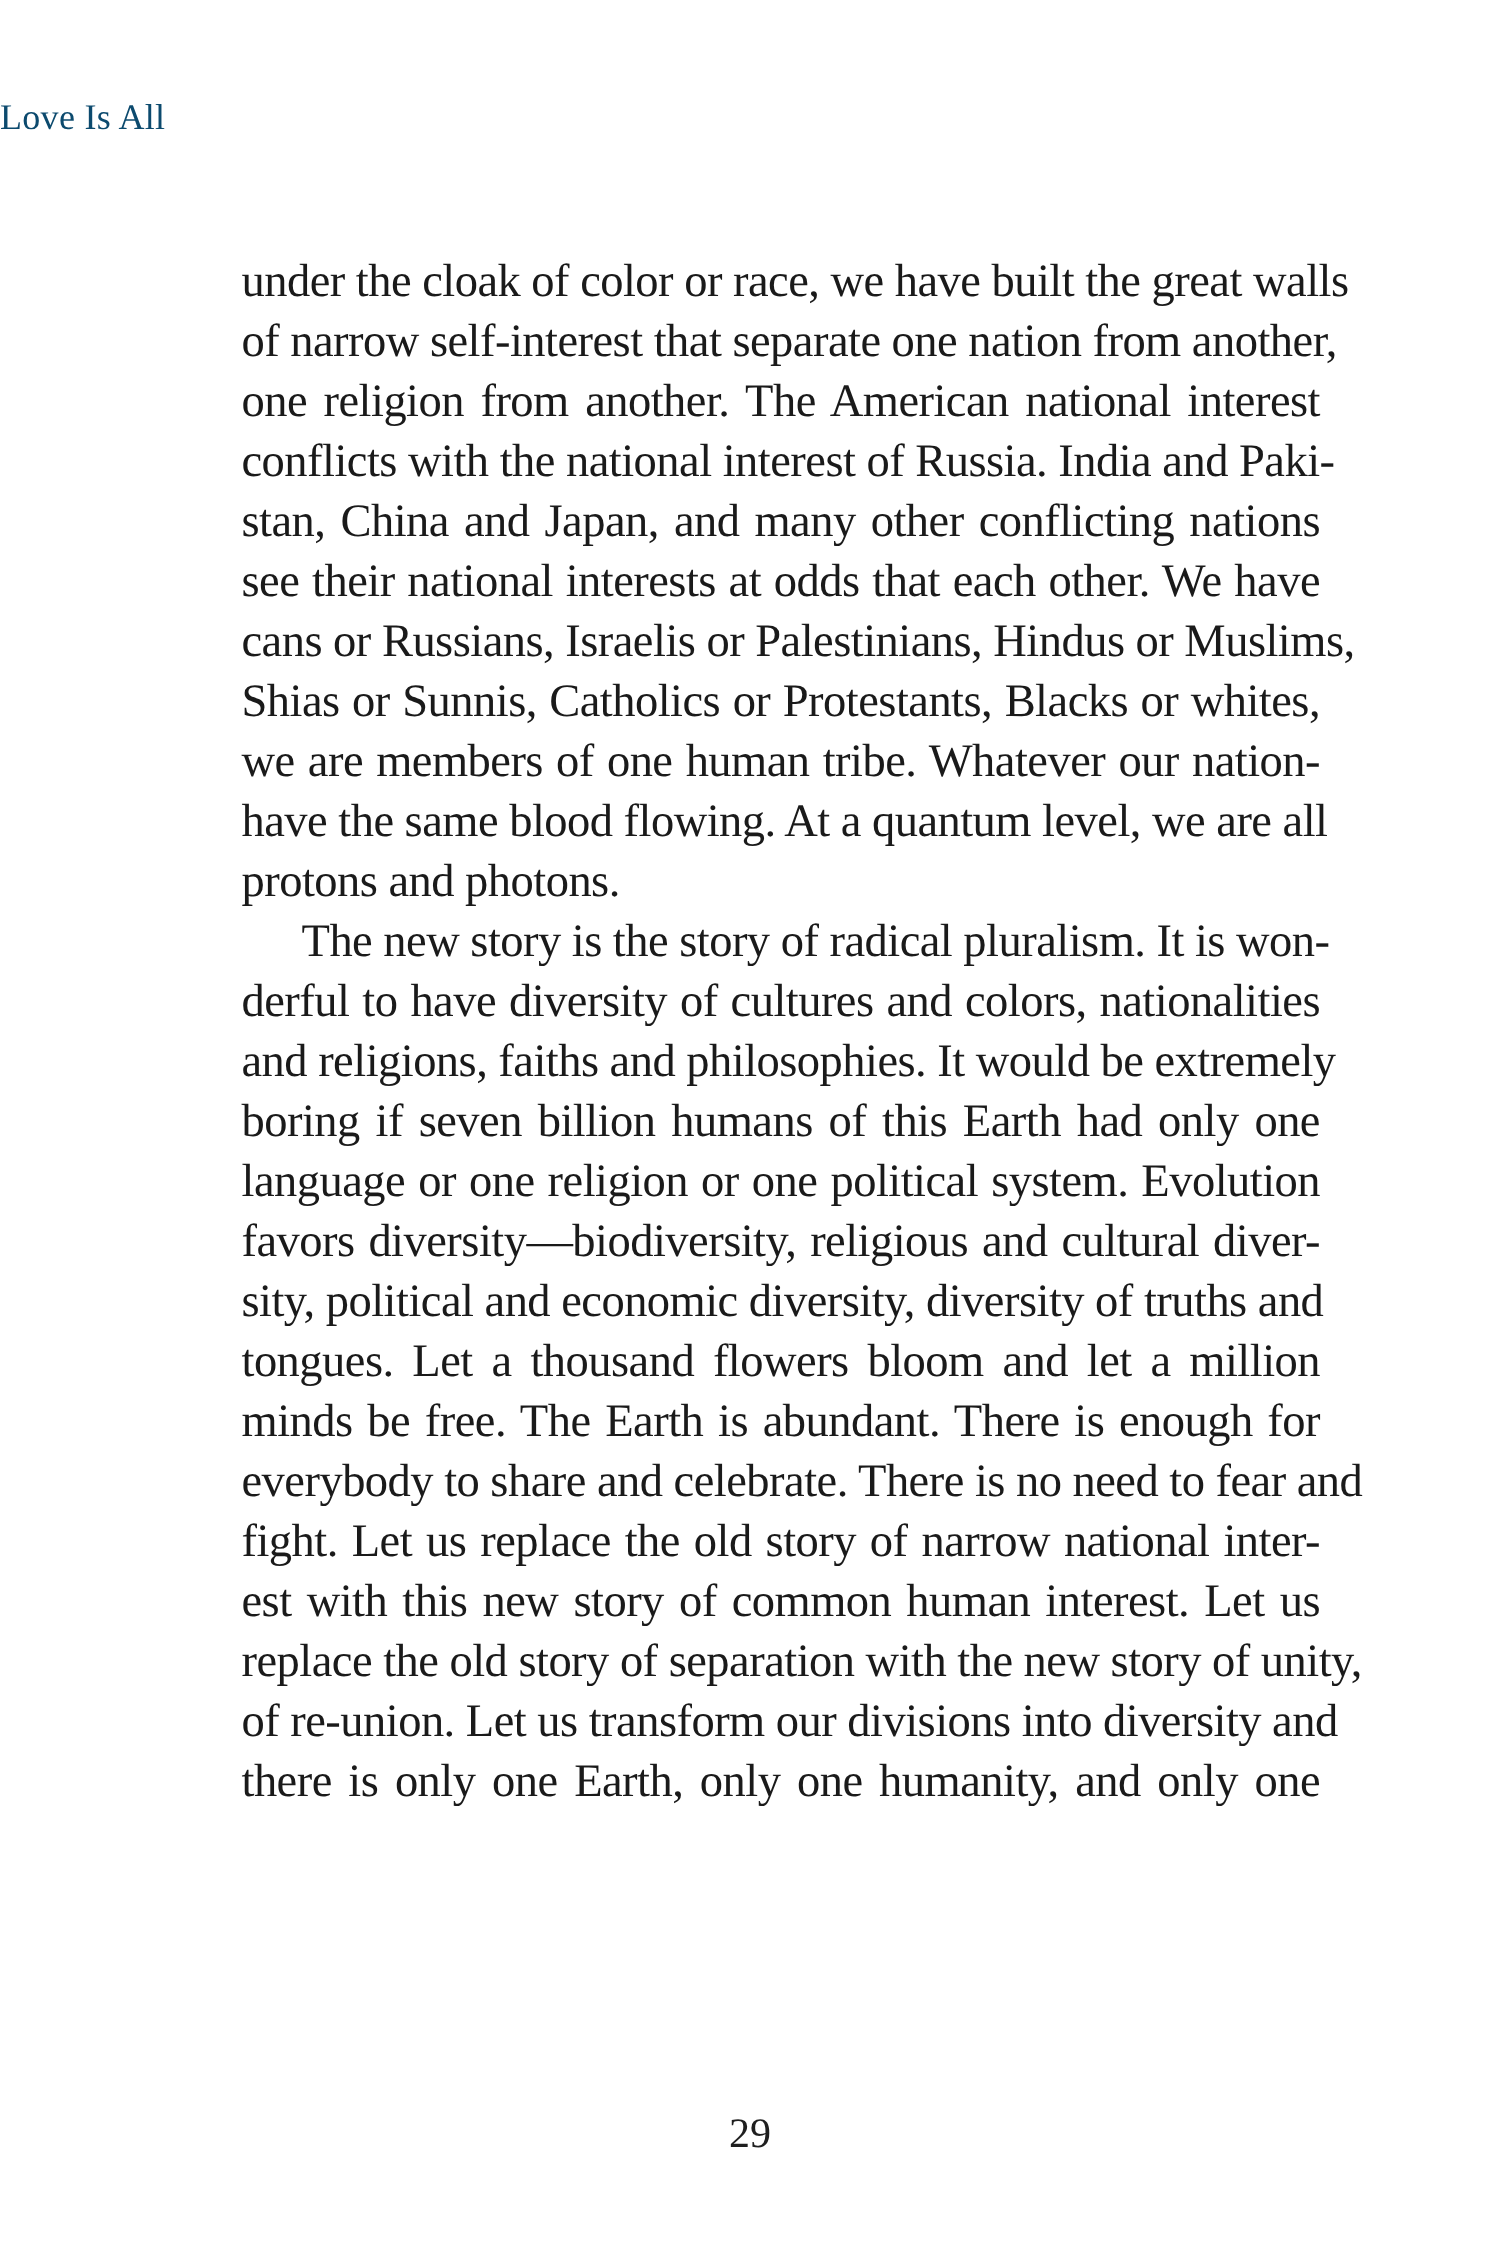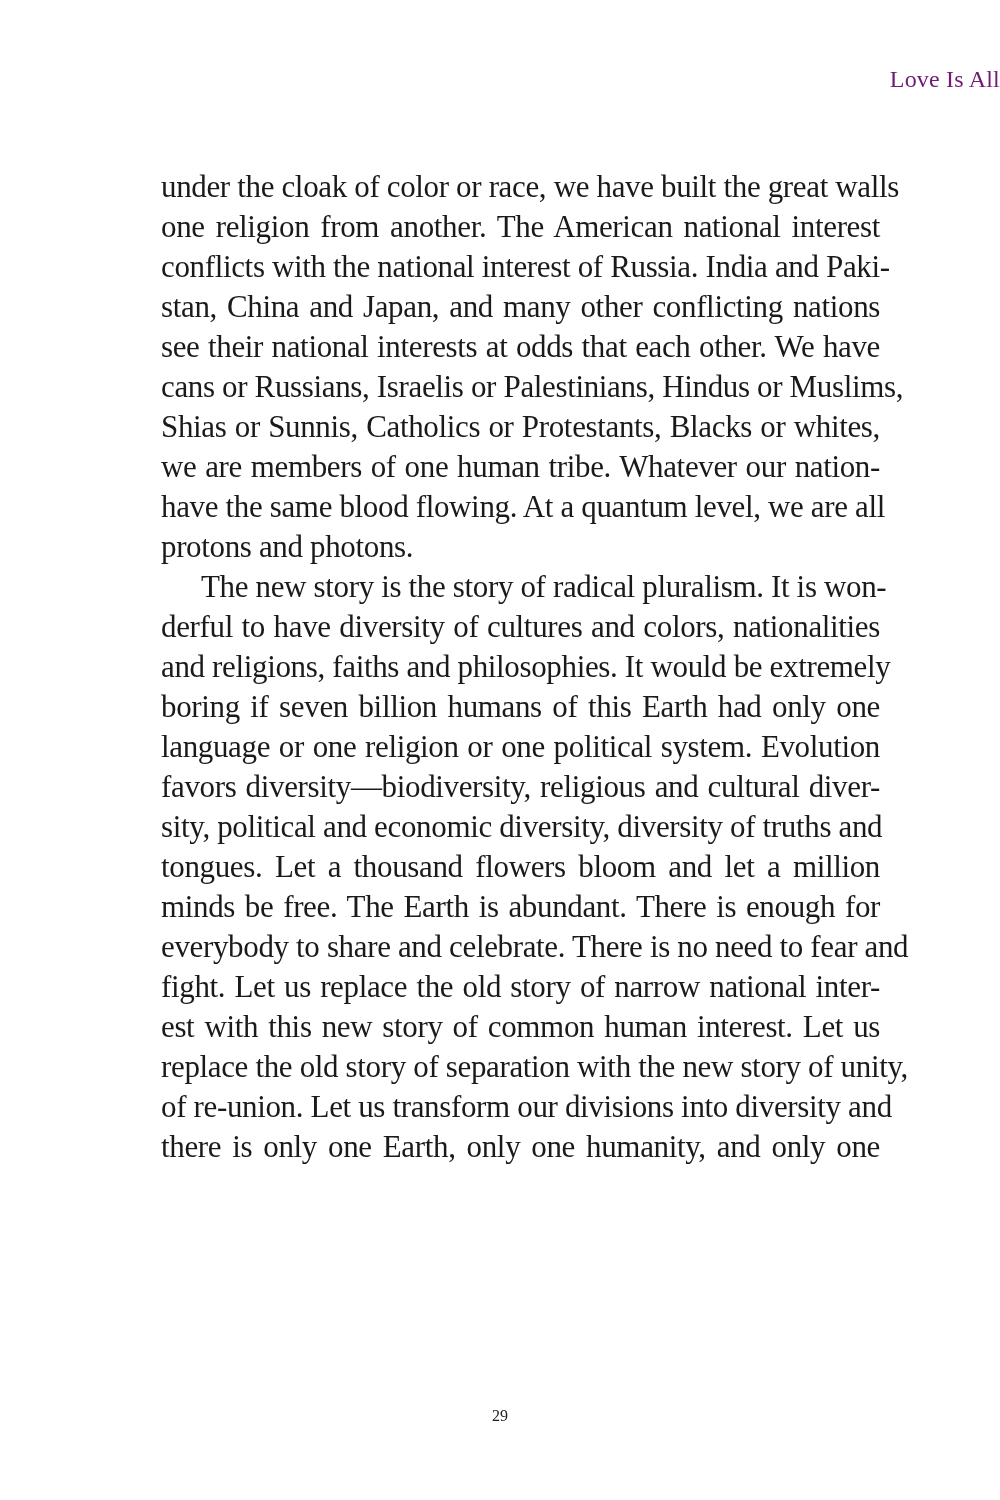--- a/index.html
+++ b/index.html
@@ -13,24 +13,24 @@
       position: relative;
       overflow: hidden;
       color: #1a1a1a;
       font-family: "Liberation Serif", "DejaVu Serif", serif;
     }
     .running-head {
       position: absolute;
       top: 66px;
       left: 0;
       width: 1000px;
-      text-align: right;
+      text-align: left;
       font-size: 24px;
       letter-spacing: 0.2px;
-      color: #701a75;
+      color: #0c4a6e;
     }
     .body-text {
       position: absolute;
       top: 167px;
       left: 161px;
       width: 719px;
     }
     .line {
       display: block;
       height: 40px;
@@ -47,32 +47,33 @@
     }
     .line.indent {
       padding-left: 40px;
     }
     .folio {
       position: absolute;
       top: 1407px;
       left: 0;
       width: 1000px;
       text-align: center;
-      font-size: 16px;
+      font-size: 28px;
       color: #1f1f1f;
     }
   </style>
 </head>
 <body>
 
 <div class="running-head">Love Is All</div>
 
 <div class="body-text">
   <div>
     <span class="line">under the cloak of color or race, we have built the great walls</span>
+    <span class="line">of narrow self-interest that separate one nation from another,</span>
     <span class="line">one religion from another. The American national interest</span>
     <span class="line">conflicts with the national interest of Russia. India and Paki-</span>
     <span class="line">stan, China and Japan, and many other conflicting nations</span>
     <span class="line">see their national interests at odds that each other. We have</span>
     <span class="line">cans or Russians, Israelis or Palestinians, Hindus or Muslims,</span>
     <span class="line">Shias or Sunnis, Catholics or Protestants, Blacks or whites,</span>
     <span class="line">we are members of one human tribe. Whatever our nation-</span>
     <span class="line">have the same blood flowing. At a quantum level, we are all</span>
     <span class="line last">protons and photons.</span>
   </div>

